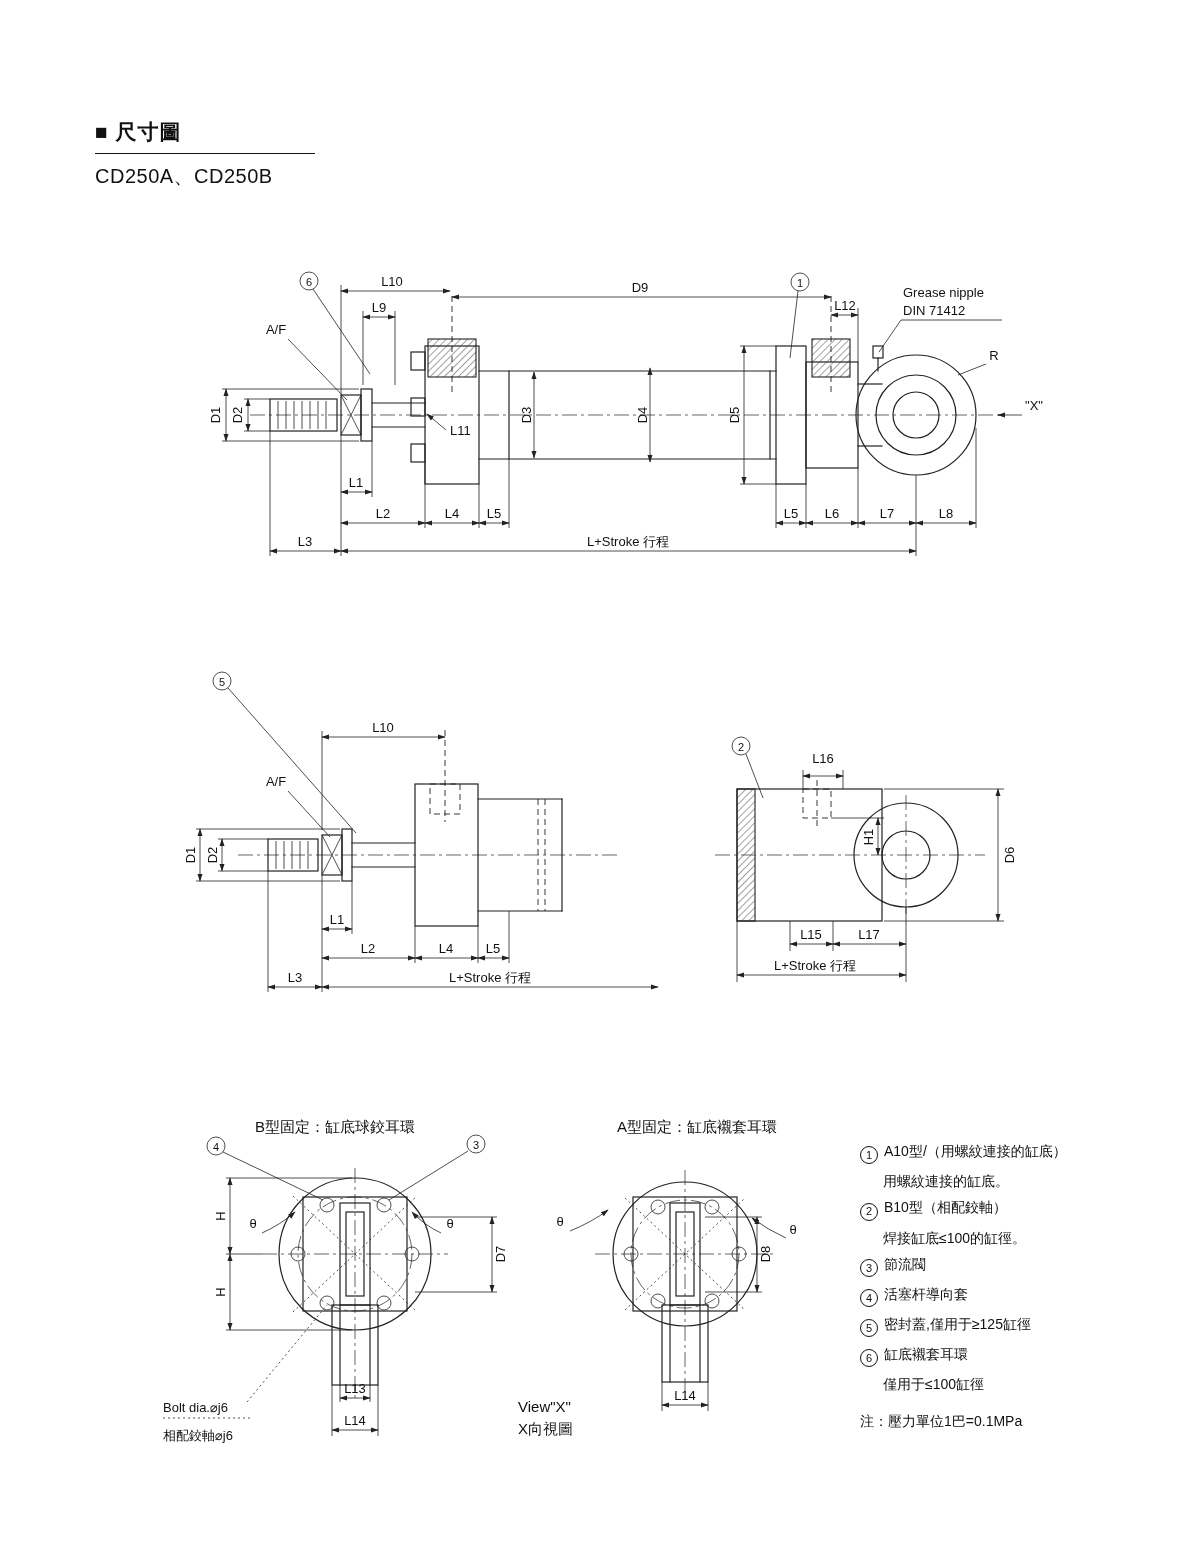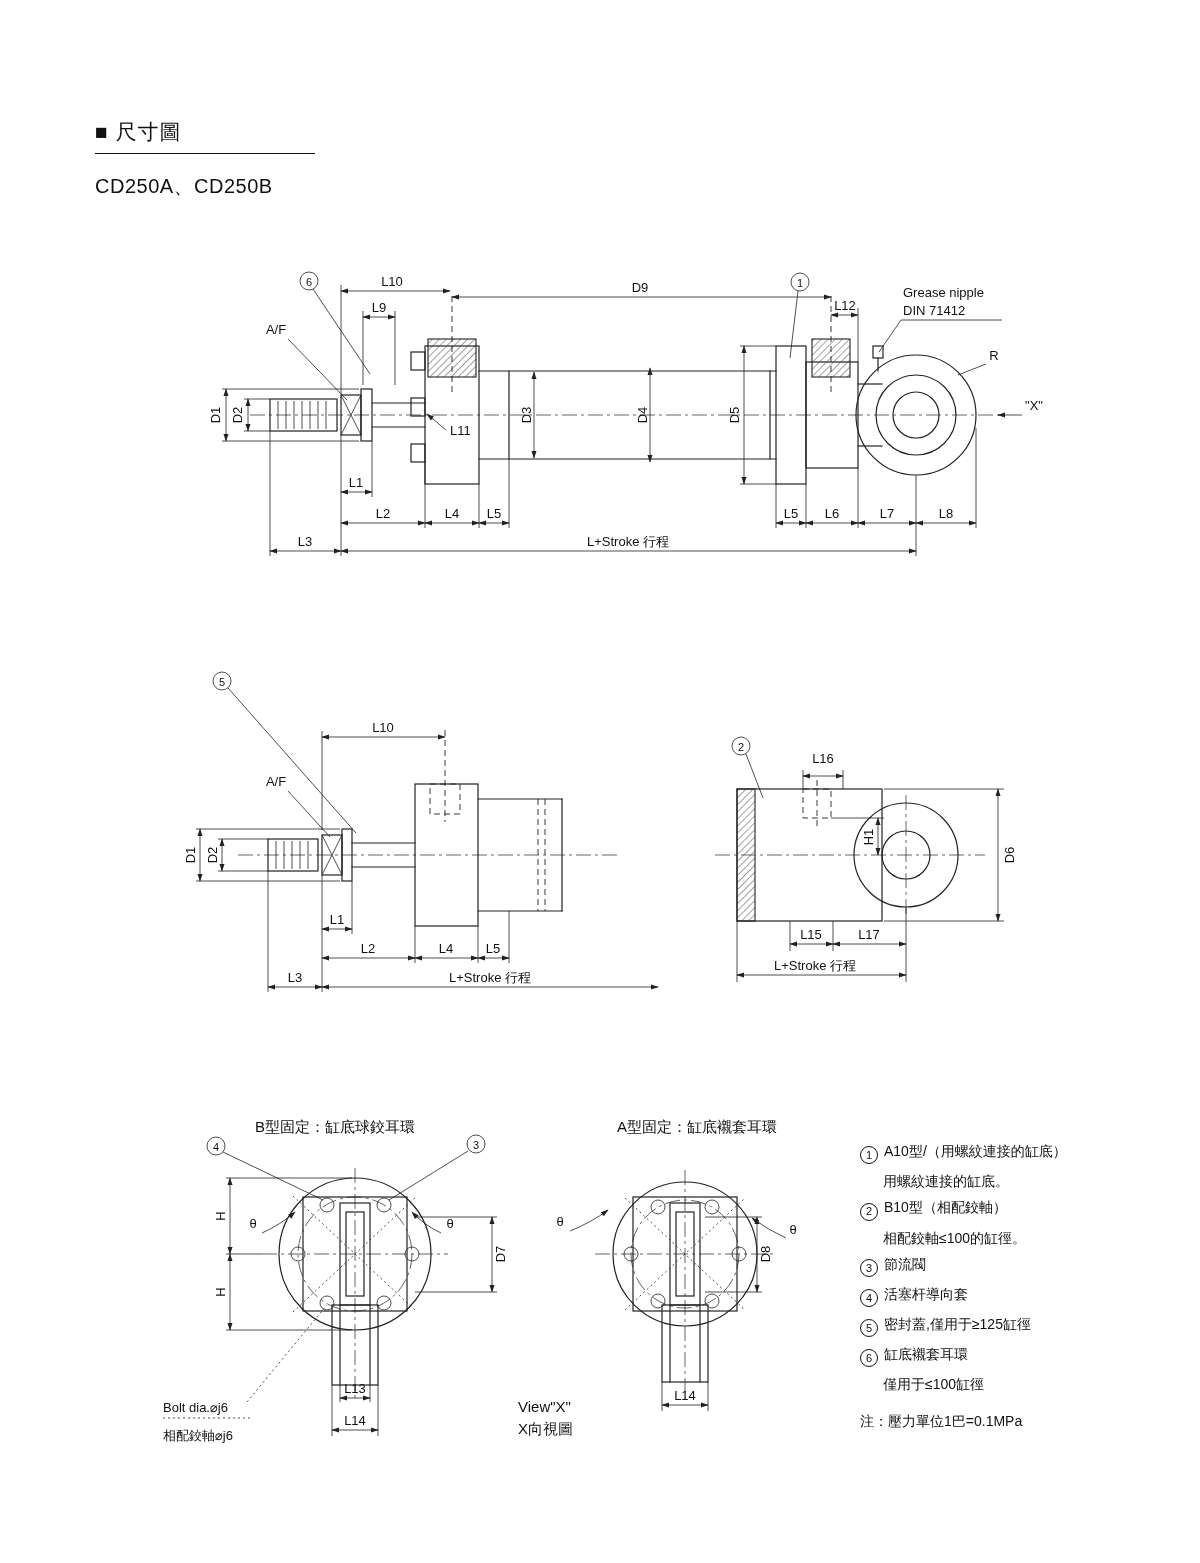--- a/index.html
+++ b/index.html
@@ -12,22 +12,22 @@
   .hid{fill:none;stroke:#222;stroke-width:0.9;stroke-dasharray:6 4}
   .dot{fill:none;stroke:#222;stroke-width:0.8;stroke-dasharray:2 3}
   .hatchf{fill:url(#hatch);stroke:#222;stroke-width:1.1}
   text{fill:#111}
   .t{font-size:13px;text-anchor:middle}
   .ts{font-size:13px;text-anchor:start}
   .tz{font-size:15px;text-anchor:middle}
   .tzs{font-size:15px;text-anchor:start}
   .tc{font-size:11px;text-anchor:middle}
   .hdr{position:absolute;left:95px;top:118px}
-  .h-title{font-size:21px;font-weight:normal;border-bottom:1.5px solid #111;padding-bottom:7px;width:220px;letter-spacing:1px}
-  .h-models{font-size:20px;margin-top:19px;letter-spacing:0.5px}
+  .h-title{font-size:21px;font-weight:bold;border-bottom:1.5px solid #111;padding-bottom:7px;width:220px;letter-spacing:1px}
+  .h-models{font-size:20px;margin-top:9px;letter-spacing:0.5px}
   .notes{position:absolute;left:860px;top:1142px;width:250px;font-size:14px;line-height:1.3}
   .note-line{margin-bottom:8px;white-space:nowrap}
   .note-line.indent{padding-left:23px}
   .cnum{display:inline-flex;width:16px;height:16px;border:1px solid #111;border-radius:50%;font-size:11px;align-items:center;justify-content:center;margin-right:6px;vertical-align:-3px}
   .footnote{margin-top:18px;white-space:nowrap}
 </style>
 </head>
 <body>
 
 <div class="hdr">
@@ -415,21 +415,21 @@
   <div class="note-line">
     <span class="cnum">1</span><span>A10型/（用螺紋連接的缸底）</span>
   </div>
   <div class="note-line indent">
     <span>用螺紋連接的缸底。</span>
   </div>
   <div class="note-line">
     <span class="cnum">2</span><span>B10型（相配鉸軸）</span>
   </div>
   <div class="note-line indent">
-    <span>相配鉸軸≤100的缸徑。</span>
+    <span>焊接缸底≤100的缸徑。</span>
   </div>
   <div class="note-line">
     <span class="cnum">3</span><span>節流閥</span>
   </div>
   <div class="note-line">
     <span class="cnum">4</span><span>活塞杆導向套</span>
   </div>
   <div class="note-line">
     <span class="cnum">5</span><span>密封蓋,僅用于≥125缸徑</span>
   </div>

